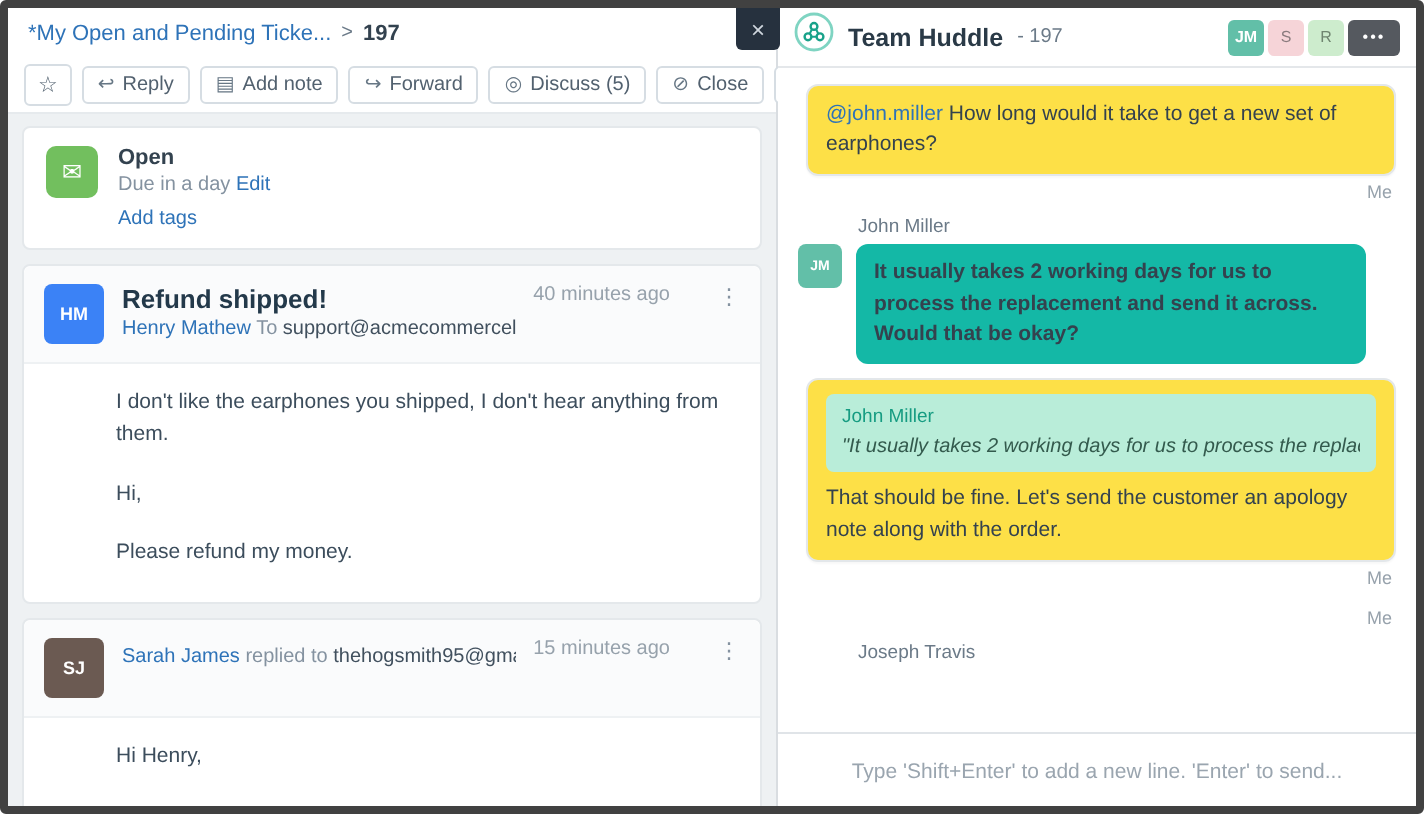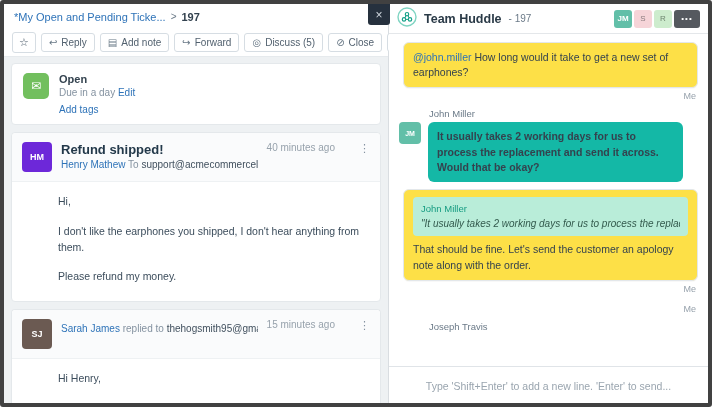--- a/index.html
+++ b/index.html
@@ -23,21 +23,21 @@
   .status-card { display:flex; gap:10px; padding:9px 11px; }
   .status-ic { width:26px; height:26px; border-radius:5px; background:#72bf5e; color:#fff; font-size:12px; display:flex; align-items:center; justify-content:center; flex:none; }
   .status-name { font-size:11px; font-weight:bold; color:#33424f; }
   .status-due { font-size:10px; color:#8492a0; margin-top:2px; }
   .link { color:#2e73b8; cursor:pointer; }
   .status-tags { font-size:10px; margin-top:6px; }
 
   .msg-head { display:flex; gap:9px; padding:9px 10px; background:#fafbfc; border-bottom:1px solid #eef1f3; border-radius:4px 4px 0 0; align-items:flex-start; }
   .avatar { border-radius:4px; color:#fff; font-weight:bold; display:flex; align-items:center; justify-content:center; flex:none; }
   .av30 { width:30px; height:30px; font-size:9px; }
-  .av-henry { background:#6d28d9; }
+  .av-henry { background:#3b82f6; }
   .av-sarah { background:#6b5a52; }
   .msg-head-main { flex:1; min-width:0; }
   .msg-subject { font-size:13px; font-weight:bold; color:#23394a; margin-bottom:2px; }
   .msg-fromline { font-size:10px; color:#8492a0; white-space:nowrap; overflow:hidden; }
   .msg-recipient { color:#41505e; }
   .msg-head-right { display:flex; gap:24px; flex:none; }
   .msg-time { font-size:10px; color:#97a2ac; }
   .kebab { color:#8492a0; font-size:11px; cursor:pointer; background:none; border:none; font-family:inherit; }
   .msg-body { padding:12px 14px 16px 46px; font-size:10.5px; color:#3c4d5c; line-height:1.5; }
   .msg-body p { margin-bottom:14px; }
@@ -153,22 +153,22 @@
               <span>To</span>
               <span class="msg-recipient">support@acmecommerceltd.freshdesk.com</span>
             </div>
           </div>
           <div class="msg-head-right">
             <span class="msg-time">40 minutes ago</span>
             <button class="kebab">⋮</button>
           </div>
         </div>
         <div class="msg-body">
+          <p>I don't like the earphones you shipped, I don't hear anything from them.</p>
           <p>Hi,</p>
-          <p>I don't like the earphones you shipped, I don't hear anything from them.</p>
           <p>Please refund my money.</p>
         </div>
       </div>
 
       <div class="card msg-card-2">
         <div class="msg-head">
           <div class="avatar av30 av-sarah">SJ</div>
           <div class="msg-head-main">
             <div class="msg-fromline" style="margin-top:4px;">
               <span class="link">Sarah James</span>

